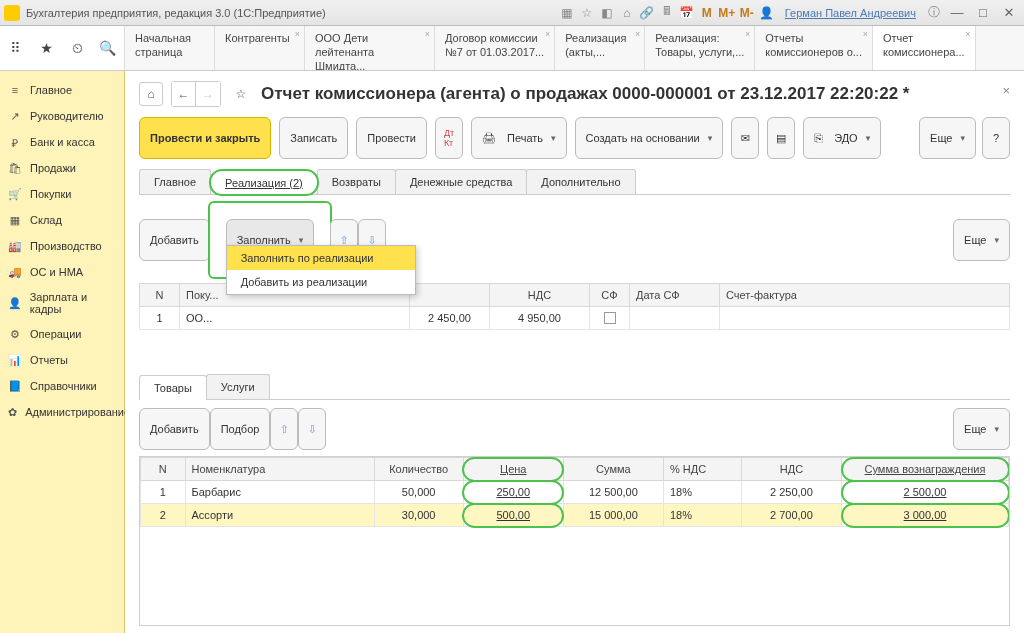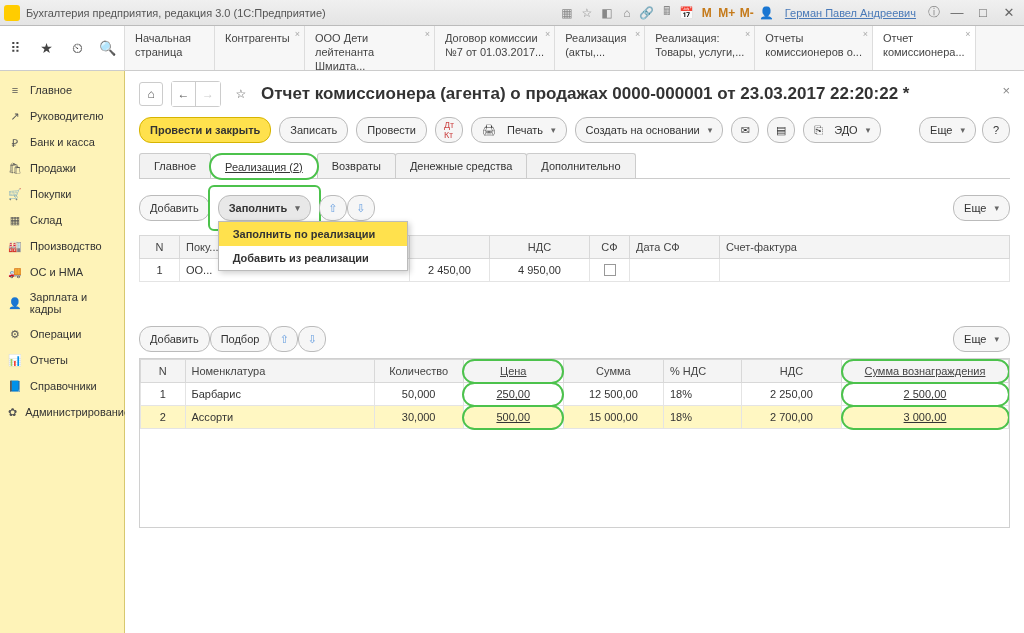--- a/index.html
+++ b/index.html
@@ -33,21 +33,21 @@
 
 .content { flex:1; background:#fff; display:flex; flex-direction:column; position:relative; overflow:hidden;}
 
 .header-row { display:flex; align-items:center; padding:10px 14px 6px 14px; gap:8px;}
 .hbtn { border:1px solid #ccc; background:#fff; border-radius:3px; height:24px; min-width:26px; display:flex; align-items:center; justify-content:center; color:#555; font-size:12px; padding:0 6px;}
 .hbtn.small { min-width:24px; padding:0;}
 .page-title { font-size:17px; font-weight:bold; color:#333;}
 .close-x { position:absolute; right:14px; top:12px; color:#888; font-size:13px;}
 
 .toolbar-row { display:flex; align-items:center; padding:4px 14px 10px 14px; gap:8px; flex-wrap:wrap;}
-.btn { border:1px solid #bbb; background:#f6f6f6; border-radius:12px; height:26px; padding:0 10px; display:flex; align-items:center; font-size:11px; color:#333; gap:4px; cursor:pointer;}
+.btn { border:1px solid #bbb; background:#f6f6f6; border-radius:6px; height:42px; padding:0 10px; display:flex; align-items:center; font-size:11px; color:#333; gap:4px; cursor:pointer;}
 .btn.primary { background:#ffe14d; border-color:#d6b400; font-weight:bold;}
 .btn.icon-only { padding:0; width:28px; justify-content:center;}
 .dropdown-caret::after { content:"▾"; margin-left:4px; font-size:9px; color:#666;}
 
 .doc-tabs { display:flex; border-bottom:1px solid #ccc; margin:0 14px; }
 .doc-tab { padding:6px 14px; border:1px solid #ccc; border-bottom:none; margin-right:-1px; background:#f2f2f2; font-size:11px; border-radius:3px 3px 0 0;}
 .doc-tab.active { background:#fff; position:relative; top:1px;}
 .hl-green { outline:2px solid #4cc24c; outline-offset:-1px; border-radius:12px;text-decoration:underline;}
 
 .section { padding:8px 14px 0 14px;}
@@ -60,21 +60,21 @@
 .table td.num, .table th.num { text-align:center;}
 .table td.center, .table th.center { text-align:center;}
 .yellow-row td { background:#fff7c2;}
 .orange-text { color:#d17a00;}
 
 
 .fill-menu-wrap { position:relative; display:inline-block;}
 .fill-menu { position:absolute; top:26px; left:0; width:190px; border:1px solid #bbb; background:#fff; box-shadow:2px 2px 6px rgba(0,0,0,.2); z-index:50;}
 .fill-menu .mi { padding:6px 14px; font-size:11px; cursor:pointer;}
 .fill-menu .mi.sel { background:#ffe14d;}
-.fill-highlight { outline:2px solid #4cc24c; border-radius:4px; padding:8px;font-weight:bold;}
+.fill-highlight { outline:2px solid #4cc24c; border-radius:4px; padding:16px;}
 
 
 .lower { margin-top:44px; padding:0 14px 14px 14px;}
 .goods-tabs { display:flex; border-bottom:1px solid #ccc; margin-bottom:8px;}
 .goods-tab { padding:6px 14px; border:1px solid #ccc; border-bottom:none; margin-right:-1px; background:#f2f2f2; font-size:11px; border-radius:3px 3px 0 0;}
 .goods-tab.active { background:#fff; position:relative; top:1px;}
 
 .scroll-area { border:1px solid #d0d0d0; height:170px; overflow:auto;}
 .table2 th, .table2 td { white-space:nowrap;}
 .checkbox-empty { width:12px; height:12px; border:1px solid #999; margin:auto;}
@@ -185,21 +185,21 @@
   <div class="content">
     <span class="close-x">×</span>
 
     <div class="header-row">
       <div class="hbtn small">⌂</div>
       <div style="display:flex;border:1px solid #ccc;border-radius:3px;">
         <div class="hbtn small" style="border:none;border-right:1px solid #ccc;border-radius:0;">←</div>
         <div class="hbtn small" style="border:none;border-radius:0;color:#ccc;">→</div>
       </div>
       <div class="hbtn small" style="border:none;">☆</div>
-      <div class="page-title">Отчет комиссионера (агента) о продажах 0000-000001 от 23.03.2017 22:20:22 *</div>
+      <div class="page-title">Отчет комиссионера (агента) о продажах 0000-000001 от 23.12.2017 22:20:22 *</div>
     </div>
 
     <div class="toolbar-row">
       <div class="btn primary">Провести и закрыть</div>
       <div class="btn">Записать</div>
       <div class="btn">Провести</div>
       <div class="btn icon-only" style="font-size:9px;color:#c44;">Дт<br>Кт</div>
       <div class="btn dropdown-caret"><span>🖨</span>&nbsp;<span>Печать</span></div>
       <div class="btn dropdown-caret">Создать на основании</div>
       <div class="btn icon-only">✉</div>
@@ -258,20 +258,24 @@
                 <div class="checkbox-empty"></div>
               </td>
             <td></td>
             <td></td>
           </tr>
         </tbody>
       </table>
     </div>
 
     <div class="lower">
+      <div class="goods-tabs">
+        <div class="goods-tab active">Товары</div>
+        <div class="goods-tab">Услуги</div>
+      </div>
 
       <div class="sub-toolbar">
         <div class="btn">Добавить</div>
         <div class="btn">Подбор</div>
         <div class="btn icon-only" style="color:#6aa0e0;">⇧</div>
         <div class="btn icon-only" style="color:#6aa0e0;">⇩</div>
         <div class="btn dropdown-caret right">Еще</div>
       </div>
 
       <div class="scroll-area">

